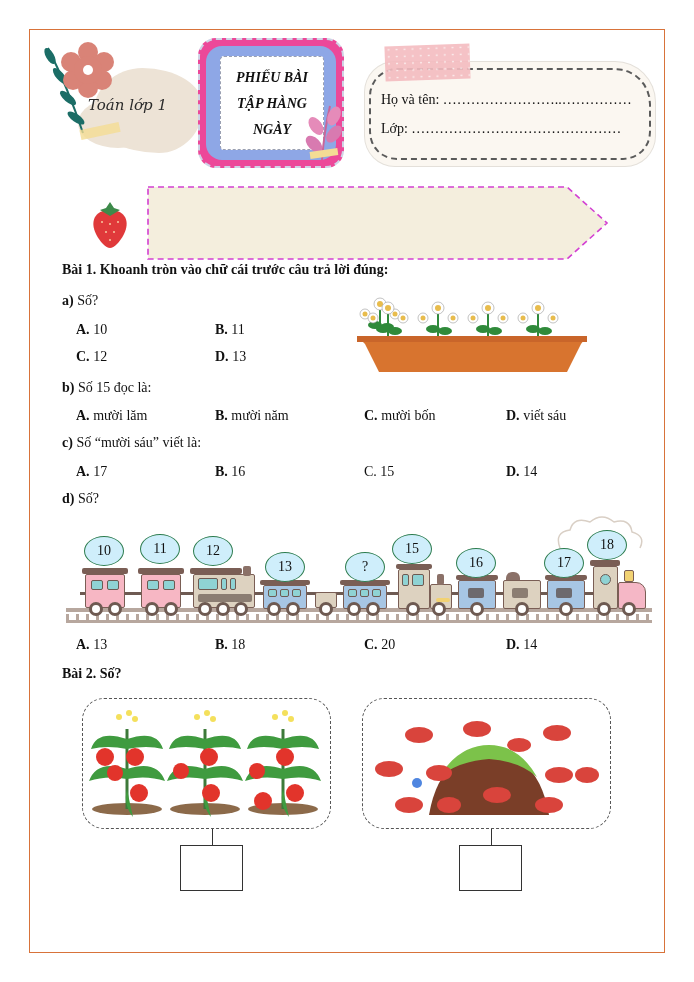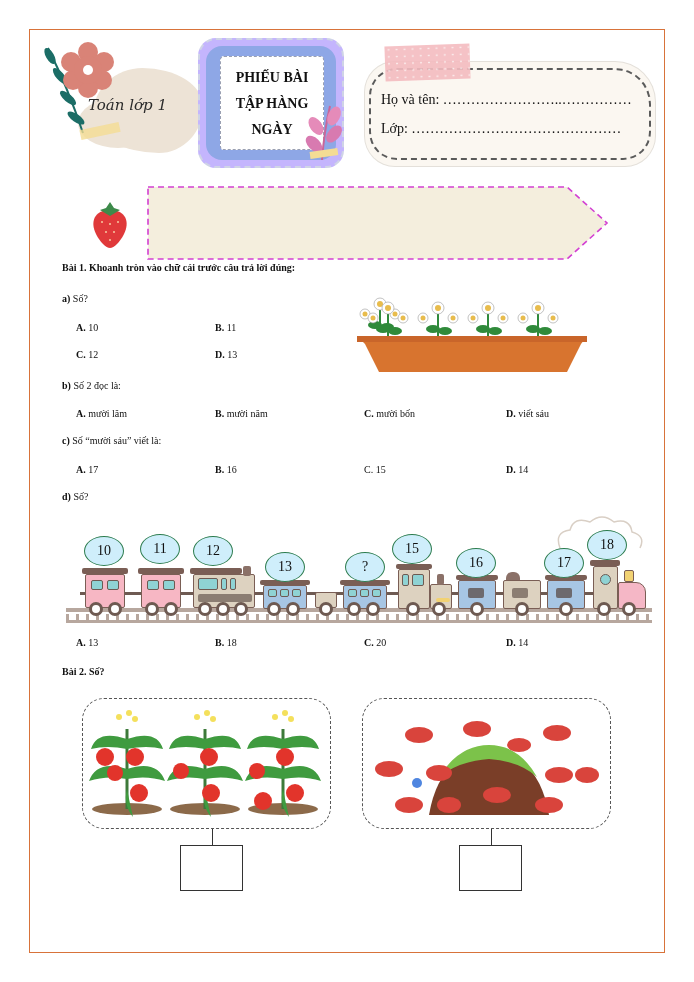--- a/index.html
+++ b/index.html
@@ -9,37 +9,37 @@
     .abs { position: absolute; }
 
     
     .badge-left { left: 38px; top: 38px; width: 170px; height: 120px; }
     .badge-left .blob { position: absolute; left: 55px; top: 30px; width: 110px; height: 85px; background: #ede3d6; border-radius: 45% 55% 40% 60% / 55% 45% 55% 45%; }
     .badge-left .blob2 { position: absolute; left: 40px; top: 60px; width: 80px; height: 50px; background: #ede3d6; border-radius: 50%; }
     .badge-left .label { position: absolute; left: 50px; top: 58px; font-family: "DejaVu Serif", serif; font-style: italic; font-size: 15px; color: #2b2b2b; }
     .tape-yellow { position: absolute; left: 42px; top: 88px; width: 40px; height: 10px; background: #f4dc94; transform: rotate(-12deg); opacity: .8; }
 
     
-    .frame-outer { left: 198px; top: 38px; width: 146px; height: 130px; background: #c4b5fd; border: 2px dashed #cfd4e6; border-radius: 18px; }
+    .frame-outer { left: 198px; top: 38px; width: 146px; height: 130px; background: #ec4899; border: 2px dashed #cfd4e6; border-radius: 18px; font-style: italic; }
     .frame-blue { position: absolute; left: 6px; top: 6px; width: 130px; height: 114px; background: #8ea7e6; border-radius: 16px; }
     .frame-inner { position: absolute; left: 20px; top: 16px; width: 104px; height: 94px; background: #fff; border: 1.5px dashed #9aa0b2; border-radius: 4px; text-align: center; font-weight: bold; font-size: 14px; line-height: 26px; padding-top: 8px; }
 
     
     .namebox { left: 365px; top: 62px; width: 290px; height: 104px; background: #fbf7f1; border-radius: 30px 40px 30px 30px; box-shadow: 0 0 0 1px #e4e0da; }
     .namebox .dash { position: absolute; left: 4px; top: 6px; right: 4px; bottom: 6px; border: 2px dashed #5a5a5a; border-radius: 28px 36px 28px 28px; }
     .tape-pink { left: 385px; top: 45px; width: 85px; height: 35px; background: #f4bcc0; transform: rotate(-2deg); opacity: .9; }
     .tape-pink::after { content: ""; position: absolute; inset: 0; background-image: radial-gradient(#fff 1px, transparent 1.3px); background-size: 8px 7px; opacity: .7; }
     .namebox .line { position: absolute; left: 16px; font-size: 14px; white-space: nowrap; }
 
     
     .banner { left: 147px; top: 186px; width: 460px; height: 72px; }
     .banner svg { position: absolute; left: 0; top: 0; }
     .banner .t { position: absolute; left: 0; width: 440px; text-align: center; font-weight: bold; font-size: 14px; }
 
-    .q { position: absolute; font-size: 10px; white-space: nowrap; }
+    .q { position: absolute; font-size: 14px; white-space: nowrap; }
     .b { font-weight: bold; }
 
     .bubble { position: absolute; width: 40px; height: 30px; border: 1.5px solid #2e7d4f; border-radius: 50%; background: #cfeefb; text-align: center; line-height: 28px; font-size: 14px; }
     .car { position: absolute; border-radius: 2px; }
     .wheel { position: absolute; width: 14px; height: 14px; border-radius: 50%; background: #fff; border: 3px solid #6e5a52; }
 
     .dash-box { position: absolute; border: 1.5px dashed #555; border-radius: 22px; }
     .answer-box { position: absolute; width: 63px; height: 46px; border: 1px solid #333; background: #fff; }
     .connector { position: absolute; width: 1px; background: #333; }
   </style>
@@ -154,21 +154,21 @@
   <use href="#fl" x="8" y="4"></use>
   <use href="#fl" x="58" y="4"></use>
   <use href="#fl" x="108" y="4"></use>
   <use href="#fl" x="158" y="4"></use>
   <path d="M2 44 L232 44 L226 52 L212 80 L24 80 L10 52 Z" fill="#d8742f"></path>
   <rect x="2" y="44" width="230" height="6" fill="#c9652a"></rect>
 </svg>
 
 <div class="q" style="left:62px;top:380px">
   <span class="b">b)</span>
-  <span>Số 2  đọc là:</span>
+  <span>Số 15  đọc là:</span>
 </div>
 <div class="q" style="left:76px;top:408px"><span class="b">A.</span> <span>mười lăm</span></div>
 <div class="q" style="left:215px;top:408px"><span class="b">B.</span> <span>mười năm</span></div>
 <div class="q" style="left:364px;top:408px"><span class="b">C.</span> <span>mười bốn</span></div>
 <div class="q" style="left:506px;top:408px"><span class="b">D.</span> <span>viết sáu</span></div>
 
 <div class="q" style="left:62px;top:435px">
   <span class="b">c)</span>
   <span>Số “mười sáu” viết là:</span>
 </div>

